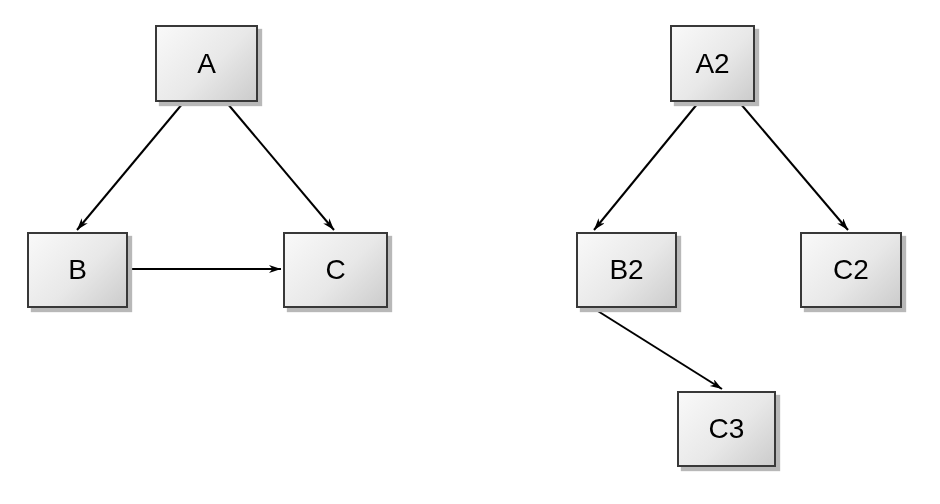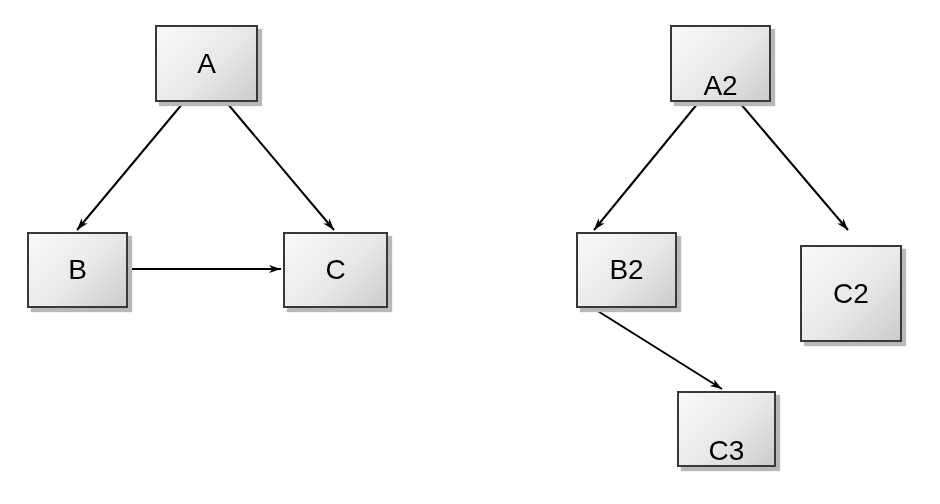--- a/index.html
+++ b/index.html
@@ -65,26 +65,26 @@
   <div id="node-layer">
       <div class="node" style="left: 155px; top: 25px; width: 103px; height: 77px;">
         <span class="node-label">A</span>
       </div>
       <div class="node" style="left: 27px; top: 232px; width: 101px; height: 76px;">
         <span class="node-label">B</span>
       </div>
       <div class="node" style="left: 283px; top: 232px; width: 105px; height: 76px;">
         <span class="node-label">C</span>
       </div>
-      <div class="node" style="left: 670px; top: 25px; width: 101px; height: 77px; align-items: flex-end;">
+      <div class="node" style="left: 670px; top: 25px; width: 85px; height: 77px;">
         <span class="node-label">A2</span>
       </div>
       <div class="node" style="left: 542px; top: 232px; width: 101px; height: 76px; margin-left: 34px;">
         <span class="node-label">B2</span>
       </div>
-      <div class="node" style="left: 800px; top: 232px; width: 102px; height: 97px; margin-top: 13px;">
+      <div class="node" style="left: 800px; top: 232px; width: 102px; height: 76px;">
         <span class="node-label">C2</span>
       </div>
-      <div class="node" style="left: 677px; top: 391px; width: 99px; height: 76px; align-items: flex-end;">
+      <div class="node" style="left: 677px; top: 391px; width: 99px; height: 76px;">
         <span class="node-label">C3</span>
       </div>
     </div>
 </div>
 
 </body></html>

